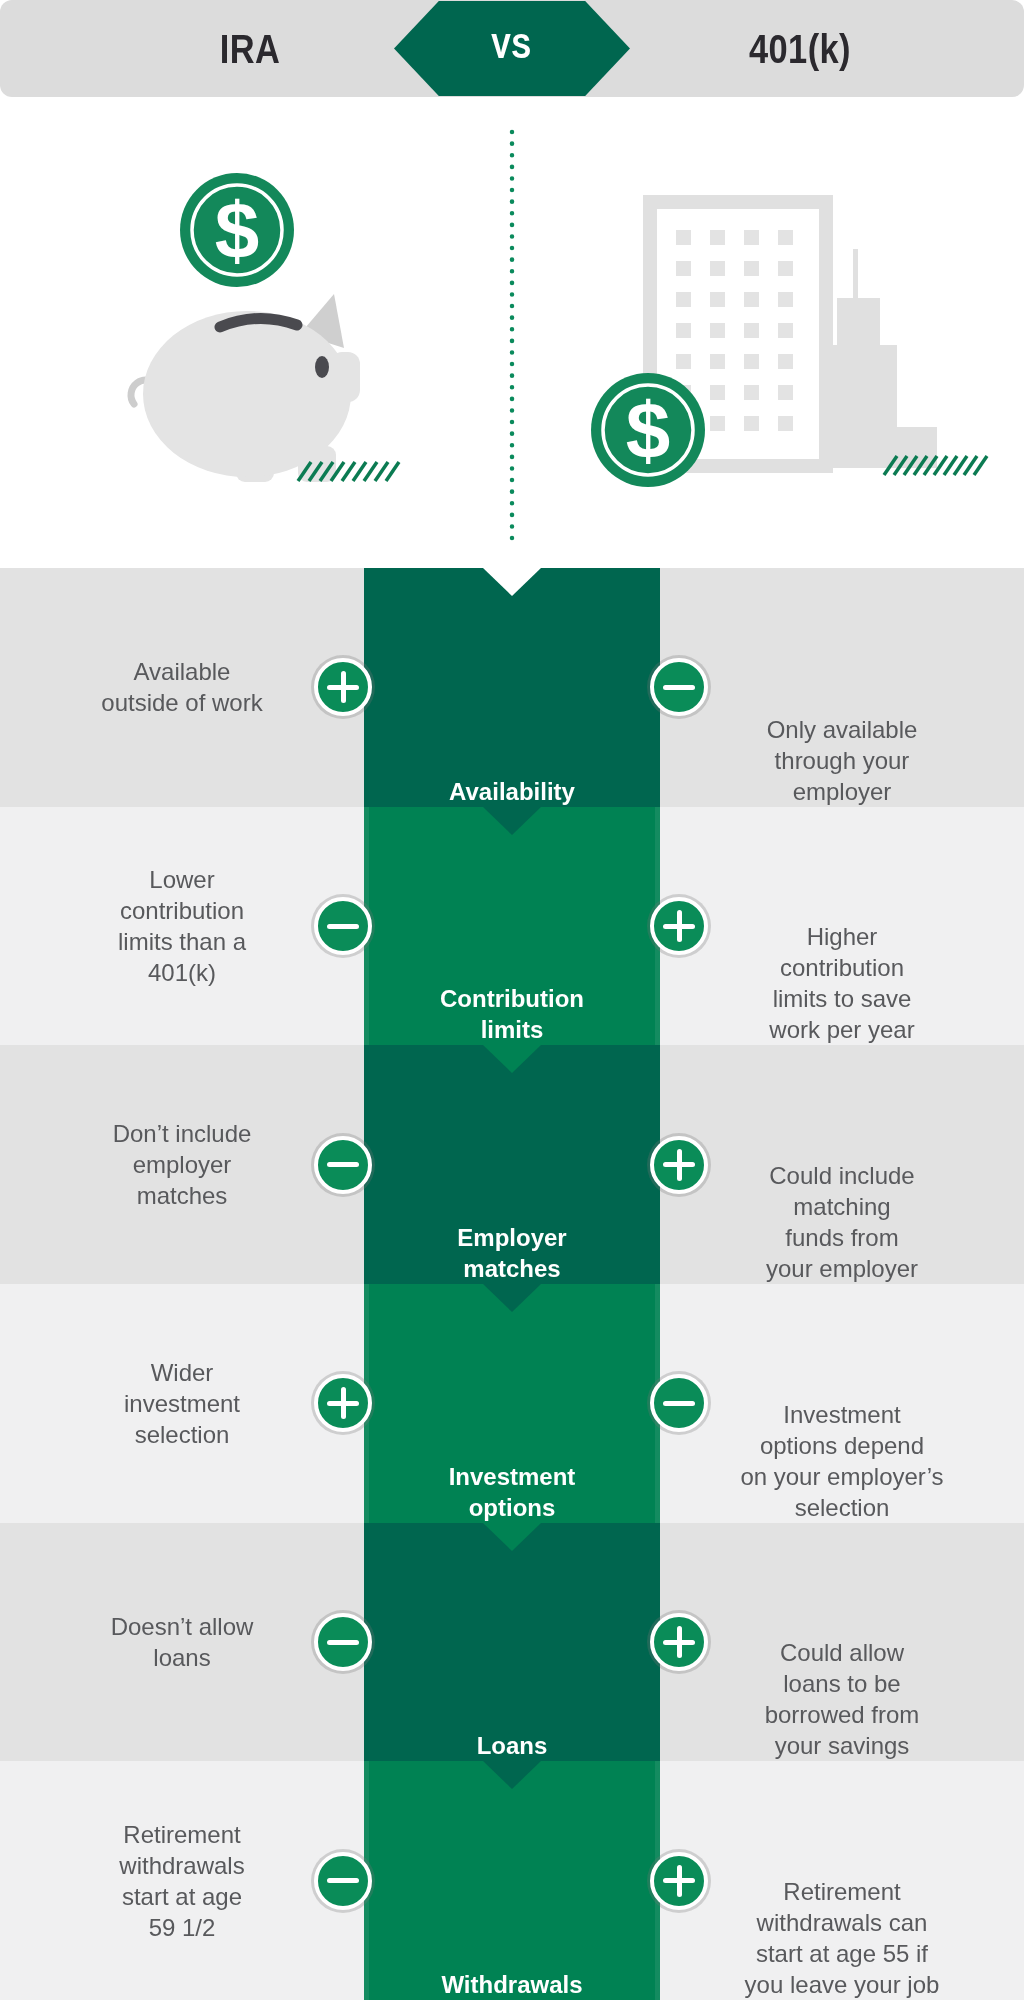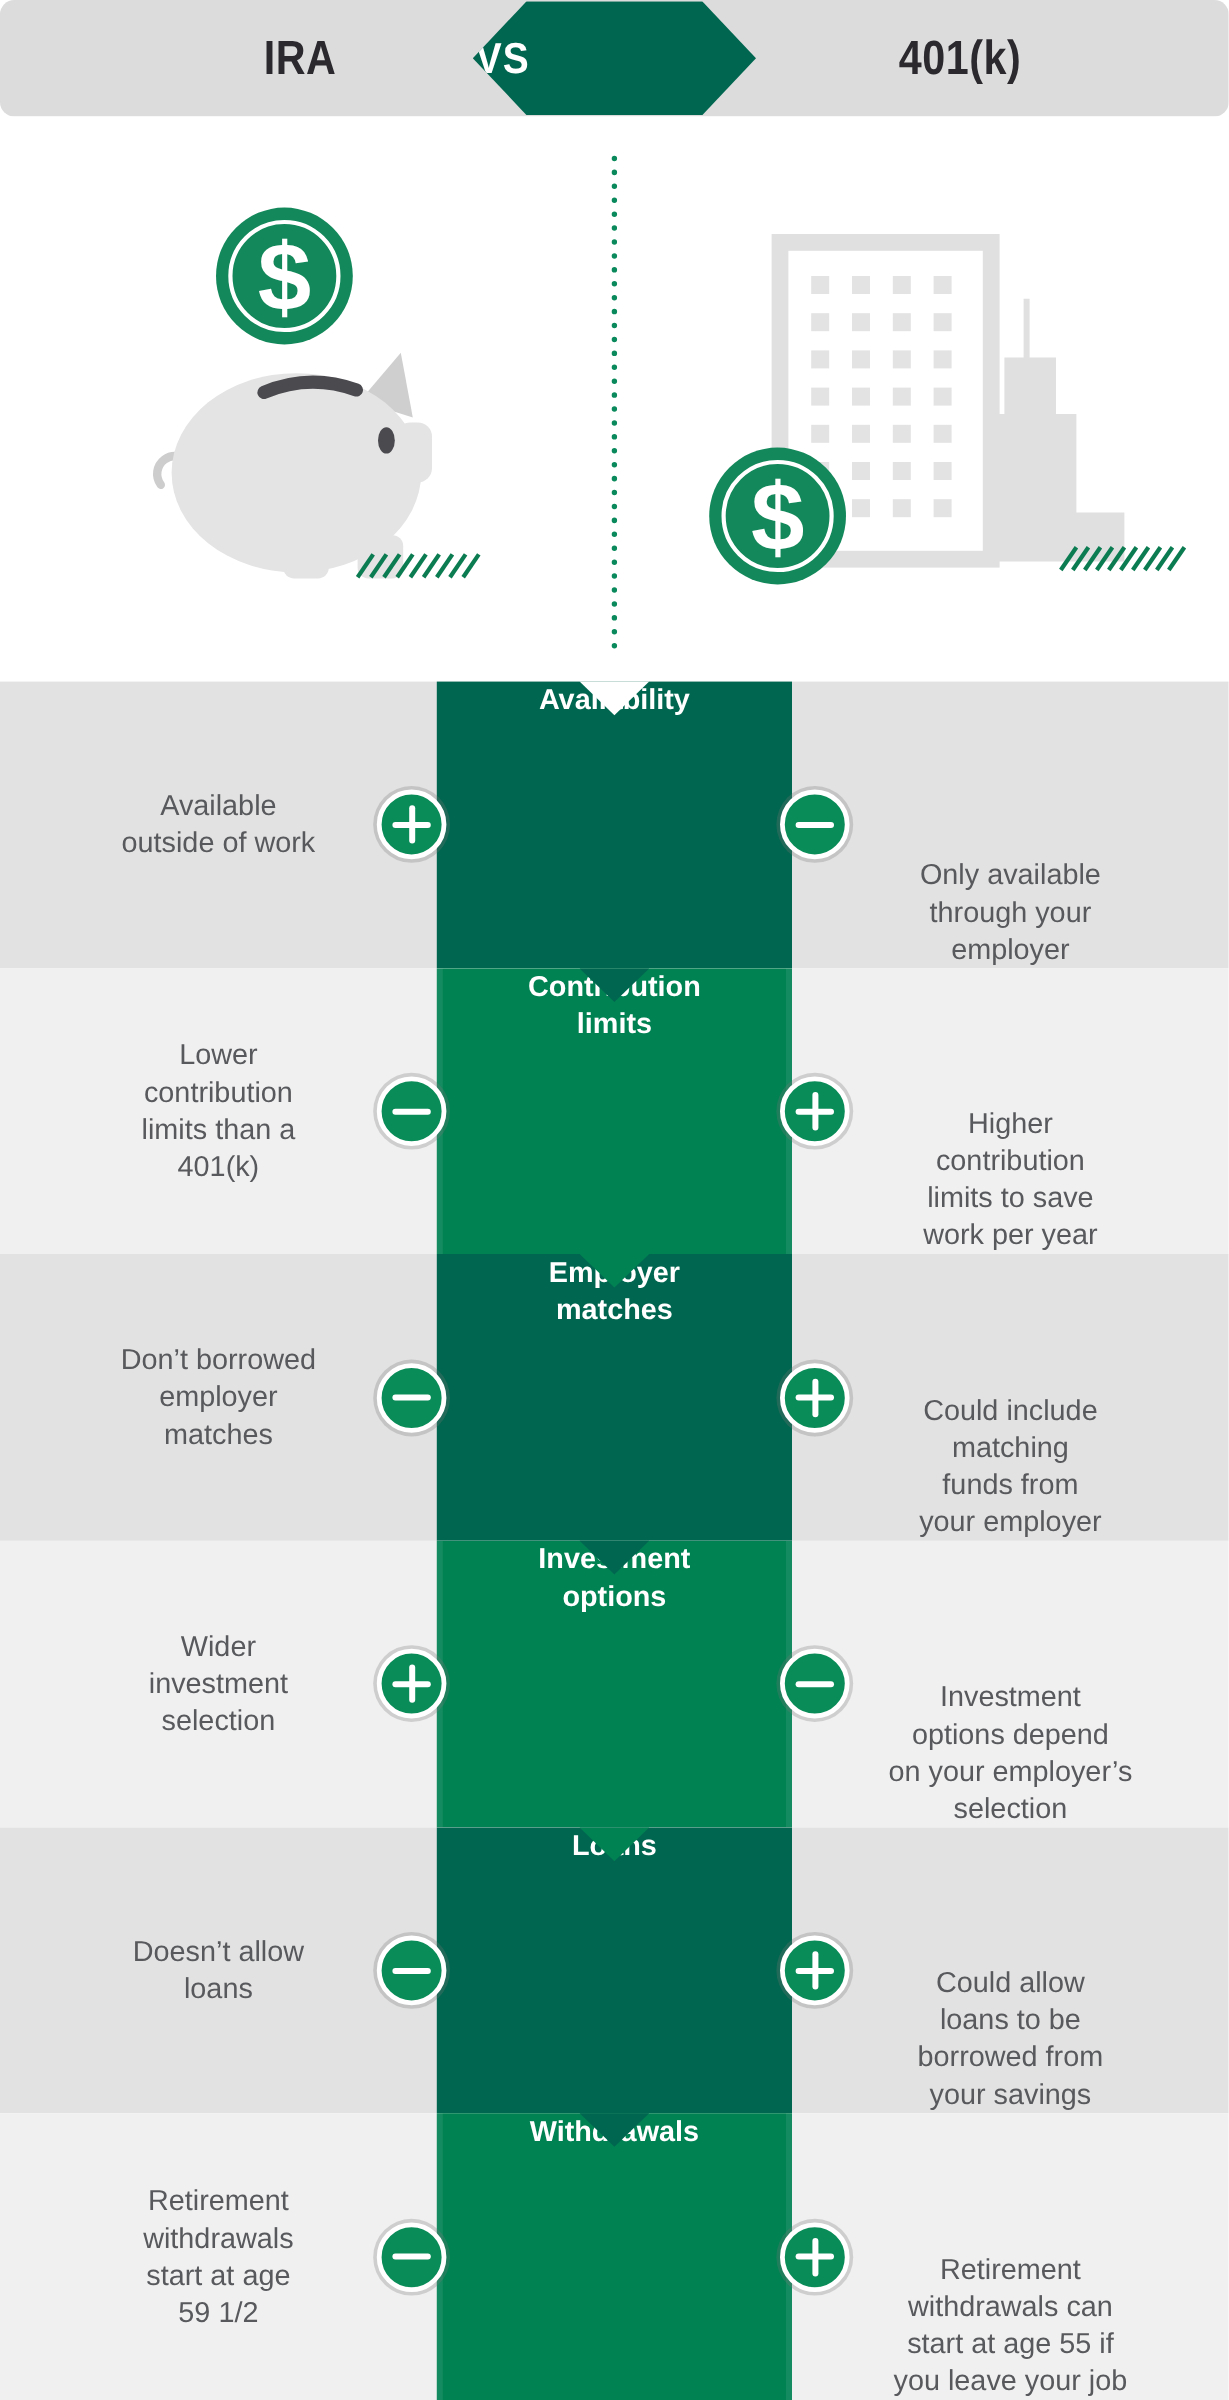--- a/index.html
+++ b/index.html
@@ -23,39 +23,39 @@
   
   .header{position:relative;height:97px;background:var(--header-gray,#DCDCDC);border-radius:12px;}
   .title{position:absolute;top:50%;transform:translate(-50%,-50%);
          font-size:40px;font-weight:700;color:var(--title-black,#2B292E);letter-spacing:.5px;white-space:nowrap;}
   .title .squeeze{display:inline-block;transform:scaleX(.86);transform-origin:center;}
   .title-left{left:250px;}
   .title-right{left:800px;}
   .vs-badge{position:absolute;left:394px;top:1px;width:236px;height:95px;
             background:var(--dark-green,#00664F);
             clip-path:polygon(0% 50%,19% 0%,81% 0%,100% 50%,81% 100%,19% 100%);
-            display:flex;align-items:center;}
+            display:flex;align-items:center;justify-content:center;font-family:Liberation Mono, monospace;}
   .vs-badge .vs-text{color:#fff;font-size:36px;font-weight:700;letter-spacing:1px;
             display:inline-block;transform:scaleX(.9);}
 
   
   .hero{position:relative;height:471px;background:#fff;}
   .hero svg{display:block;width:1024px;height:471px;}
 
   
   .rows{display:flex;flex-direction:column;height:1432px;}
   .row{position:relative;flex:1 1 0;display:flex;}
   .row[data-tone="dark"]{background:var(--row-gray-dark,#E2E2E2);}
   .row[data-tone="light"]{background:var(--row-gray-light,#F0F0F1);}
   .cell{display:flex;align-items:center;justify-content:center;}
   .cell.left{width:364px;padding:0 44px;}
   .cell.right{width:364px;padding:0 36px;align-items:flex-end;}
   .benefit{white-space:pre-line;text-align:center;color:var(--text-gray,#58595C);
            font-size:24px;line-height:31px;font-weight:400;}
-  .col{position:relative;width:296px;display:flex;align-items:flex-start;justify-content:center;}
+  .col{position:relative;width:296px;display:flex;align-items:flex-end;justify-content:center;}
   .row[data-tone="dark"] .col{background:var(--dark-green,#00664F);}
   .row[data-tone="light"] .col{background:var(--light-green,#008253);
         box-shadow:inset 5px 0 0 rgba(255,255,255,.08),inset -5px 0 0 rgba(255,255,255,.08);}
   .col::before{content:"";position:absolute;top:0;left:50%;transform:translateX(-50%);
         width:0;height:0;border-left:29px solid transparent;border-right:29px solid transparent;
         border-top:28px solid transparent;}
   .col[data-prev="white"]::before{border-top-color:#fff;}
   .col[data-prev="dark"]::before{border-top-color:var(--dark-green,#00664F);}
   .col[data-prev="light"]::before{border-top-color:var(--light-green,#008253);}
   .label{white-space:pre-line;text-align:center;color:#fff;font-size:24px;line-height:31px;font-weight:700;}
@@ -205,21 +205,21 @@
 contribution
 limits to save
 work per year</p>
       </div>
       <span class="sign-icon left-icon" data-sign="minus"></span>
       <span class="sign-icon right-icon" data-sign="plus"></span>
     </section>
 
     <section class="row" data-tone="dark">
       <div class="cell left">
-        <p class="benefit">Don’t borrowed
+        <p class="benefit">Don’t include
 employer
 matches</p>
       </div>
       <div class="col" data-prev="light">
         <h2 class="label">Employer
 matches</h2>
       </div>
       <div class="cell right">
         <p class="benefit">Could include
 matching

